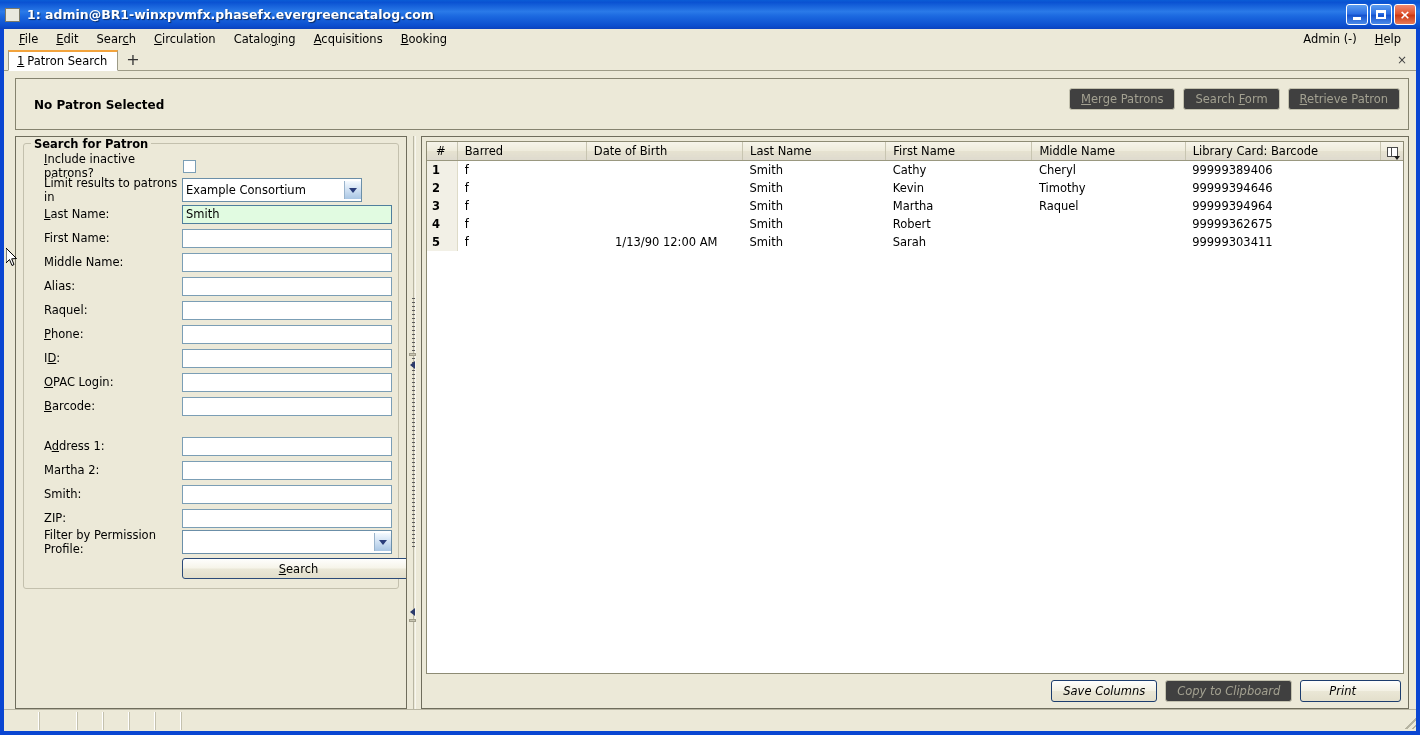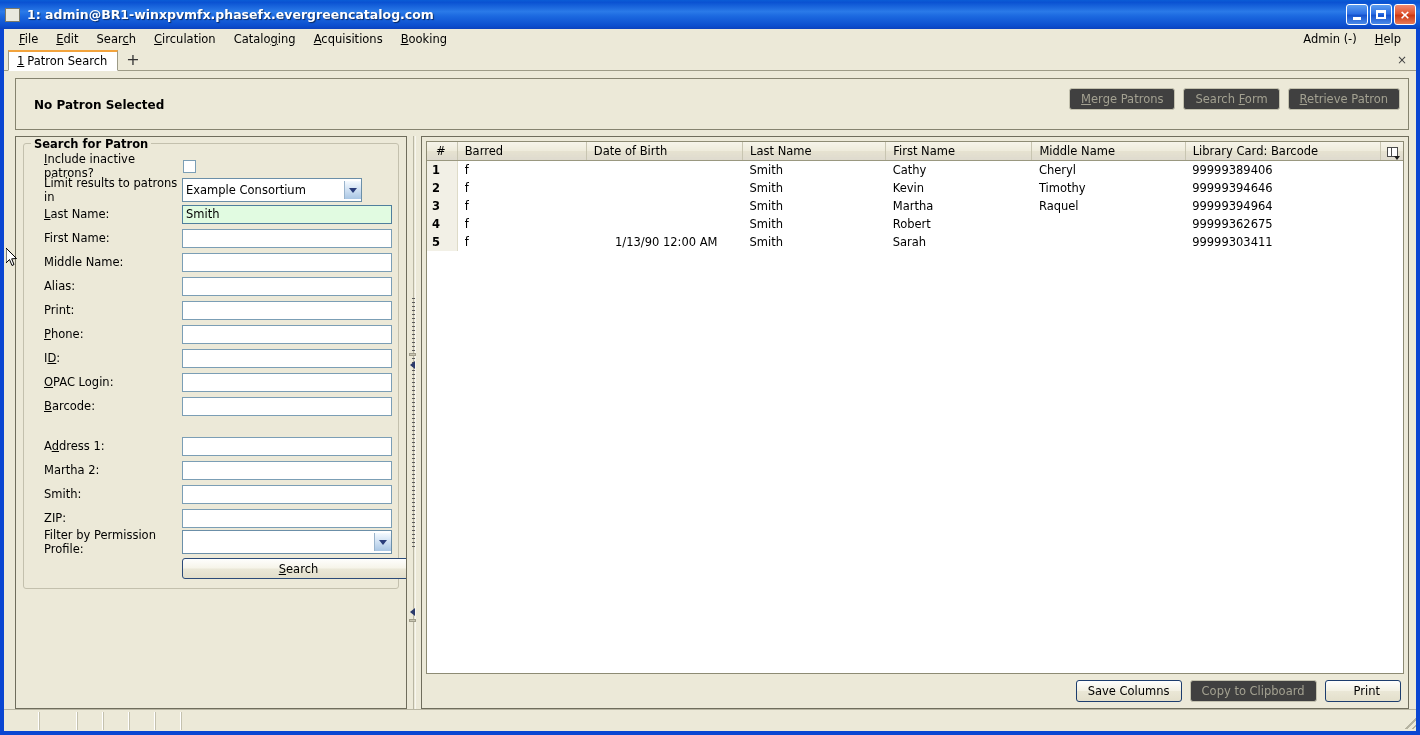--- a/index.html
+++ b/index.html
@@ -459,20 +459,21 @@
   #grid-filler { flex: 1; background: #fff; }
   #grid-footer {
     height: 34px;
     min-height: 34px;
     display: flex;
     align-items: center;
     justify-content: flex-end;
     gap: 8px;
     padding: 0 7px;
     box-sizing: border-box;
+    font-style: italic;
   }
 
   
   #statusbar {
     height: 22px;
     min-height: 22px;
     background: #ece9d8;
     border-top: 1px solid #b9b6a3;
     display: flex;
     align-items: stretch;
@@ -611,21 +612,21 @@
                 <div class="flabel">Middle Name:</div>
                 <input class="finput" type="text" value="" style="">
               </div>
 
               <div class="frow">
                 <div class="flabel">Alias:</div>
                 <input class="finput" type="text" value="" style="">
               </div>
 
               <div class="frow">
-                <div class="flabel">Print:</div>
+                <div class="flabel">Raquel:</div>
                 <input class="finput" type="text" value="" style="">
               </div>
 
               <div class="frow">
                 <div class="flabel"><span class="ul">P</span>hone:</div>
                 <input class="finput" type="text" value="" style="">
               </div>
 
               <div class="frow">
                 <div class="flabel">I<span class="ul">D</span>:</div>
@@ -767,21 +768,21 @@
                     <td>99999303411</td>
                     <td></td>
                   </tr>
                 </tbody>
             </table>
             <div id="grid-filler"></div>
           </div>
           <div id="grid-footer">
             <div class="btn primary">Save Columns</div>
             <div class="btn disabled">Copy to Clipboard</div>
-            <div class="btn primary" style="padding-left:28px;padding-right:20px;text-align:right;">Print</div>
+            <div class="btn primary" style="padding-left:28px;padding-right:44px;text-align:right;">Print</div>
           </div>
         </div>
 
       </div>
     </div>
 
     <div id="statusbar">
       <div class="status-cell sc1"></div>
       <div class="status-cell sc2"></div>
       <div class="status-cell sc3"></div>

